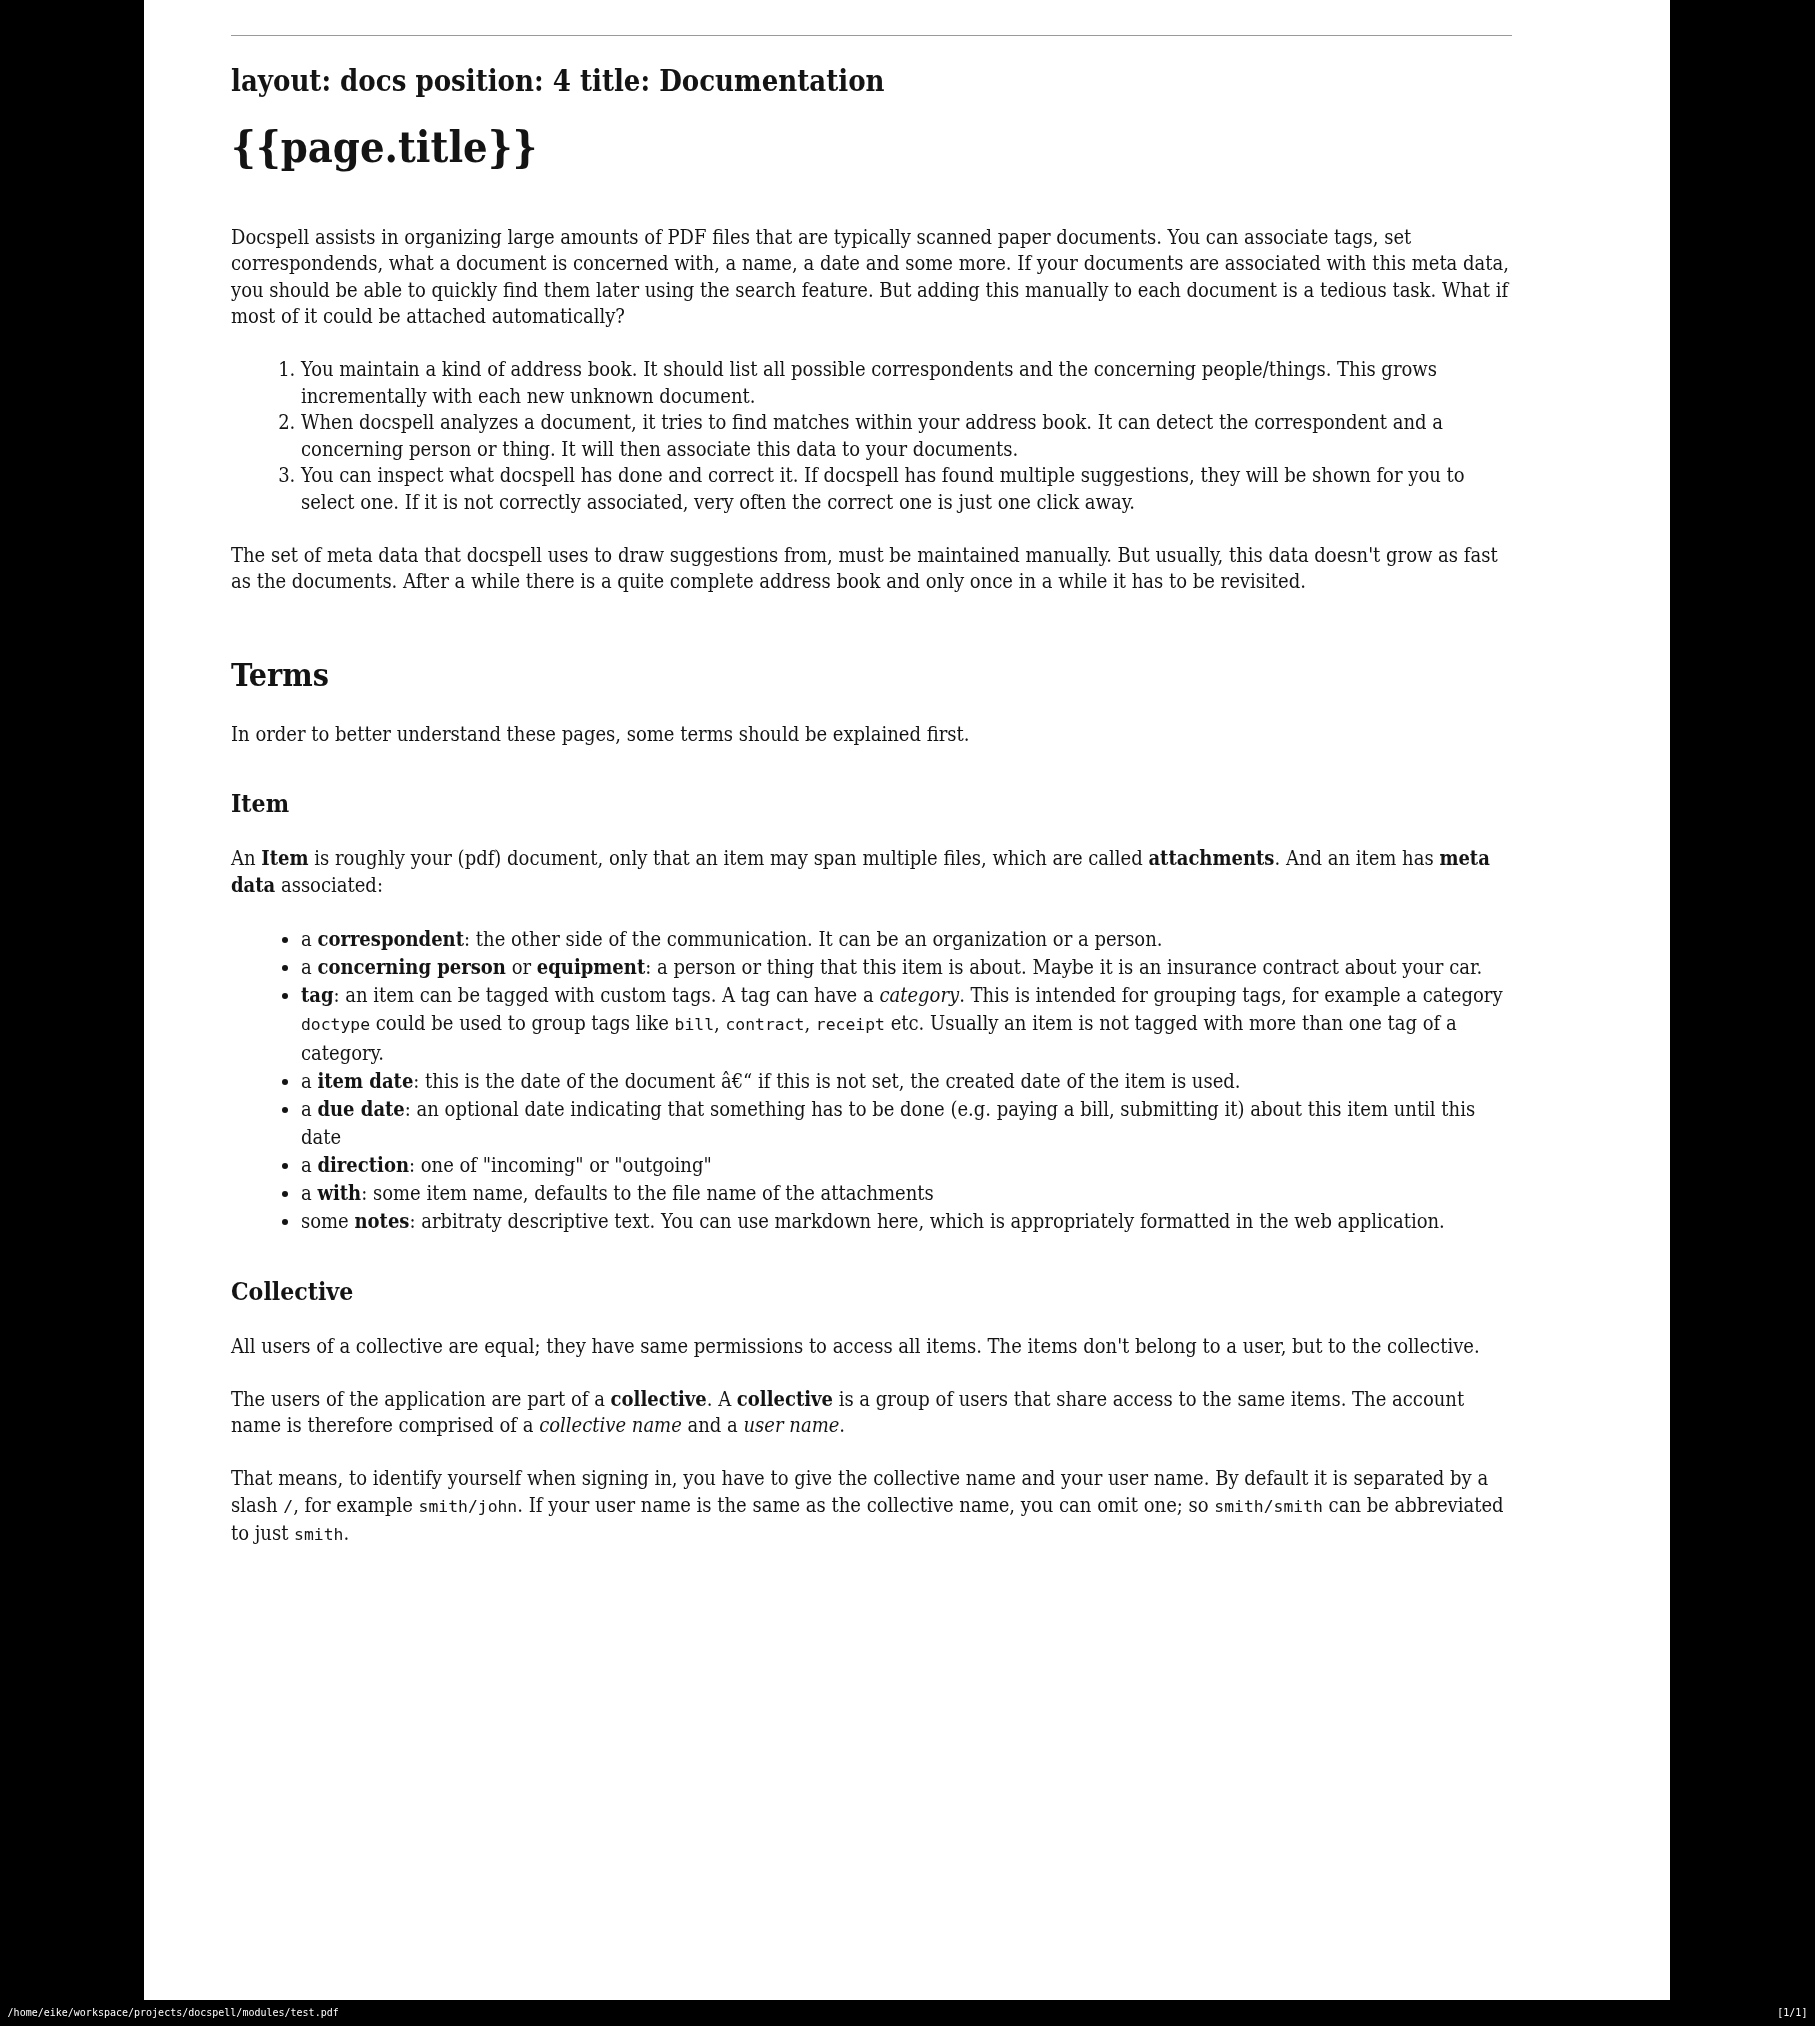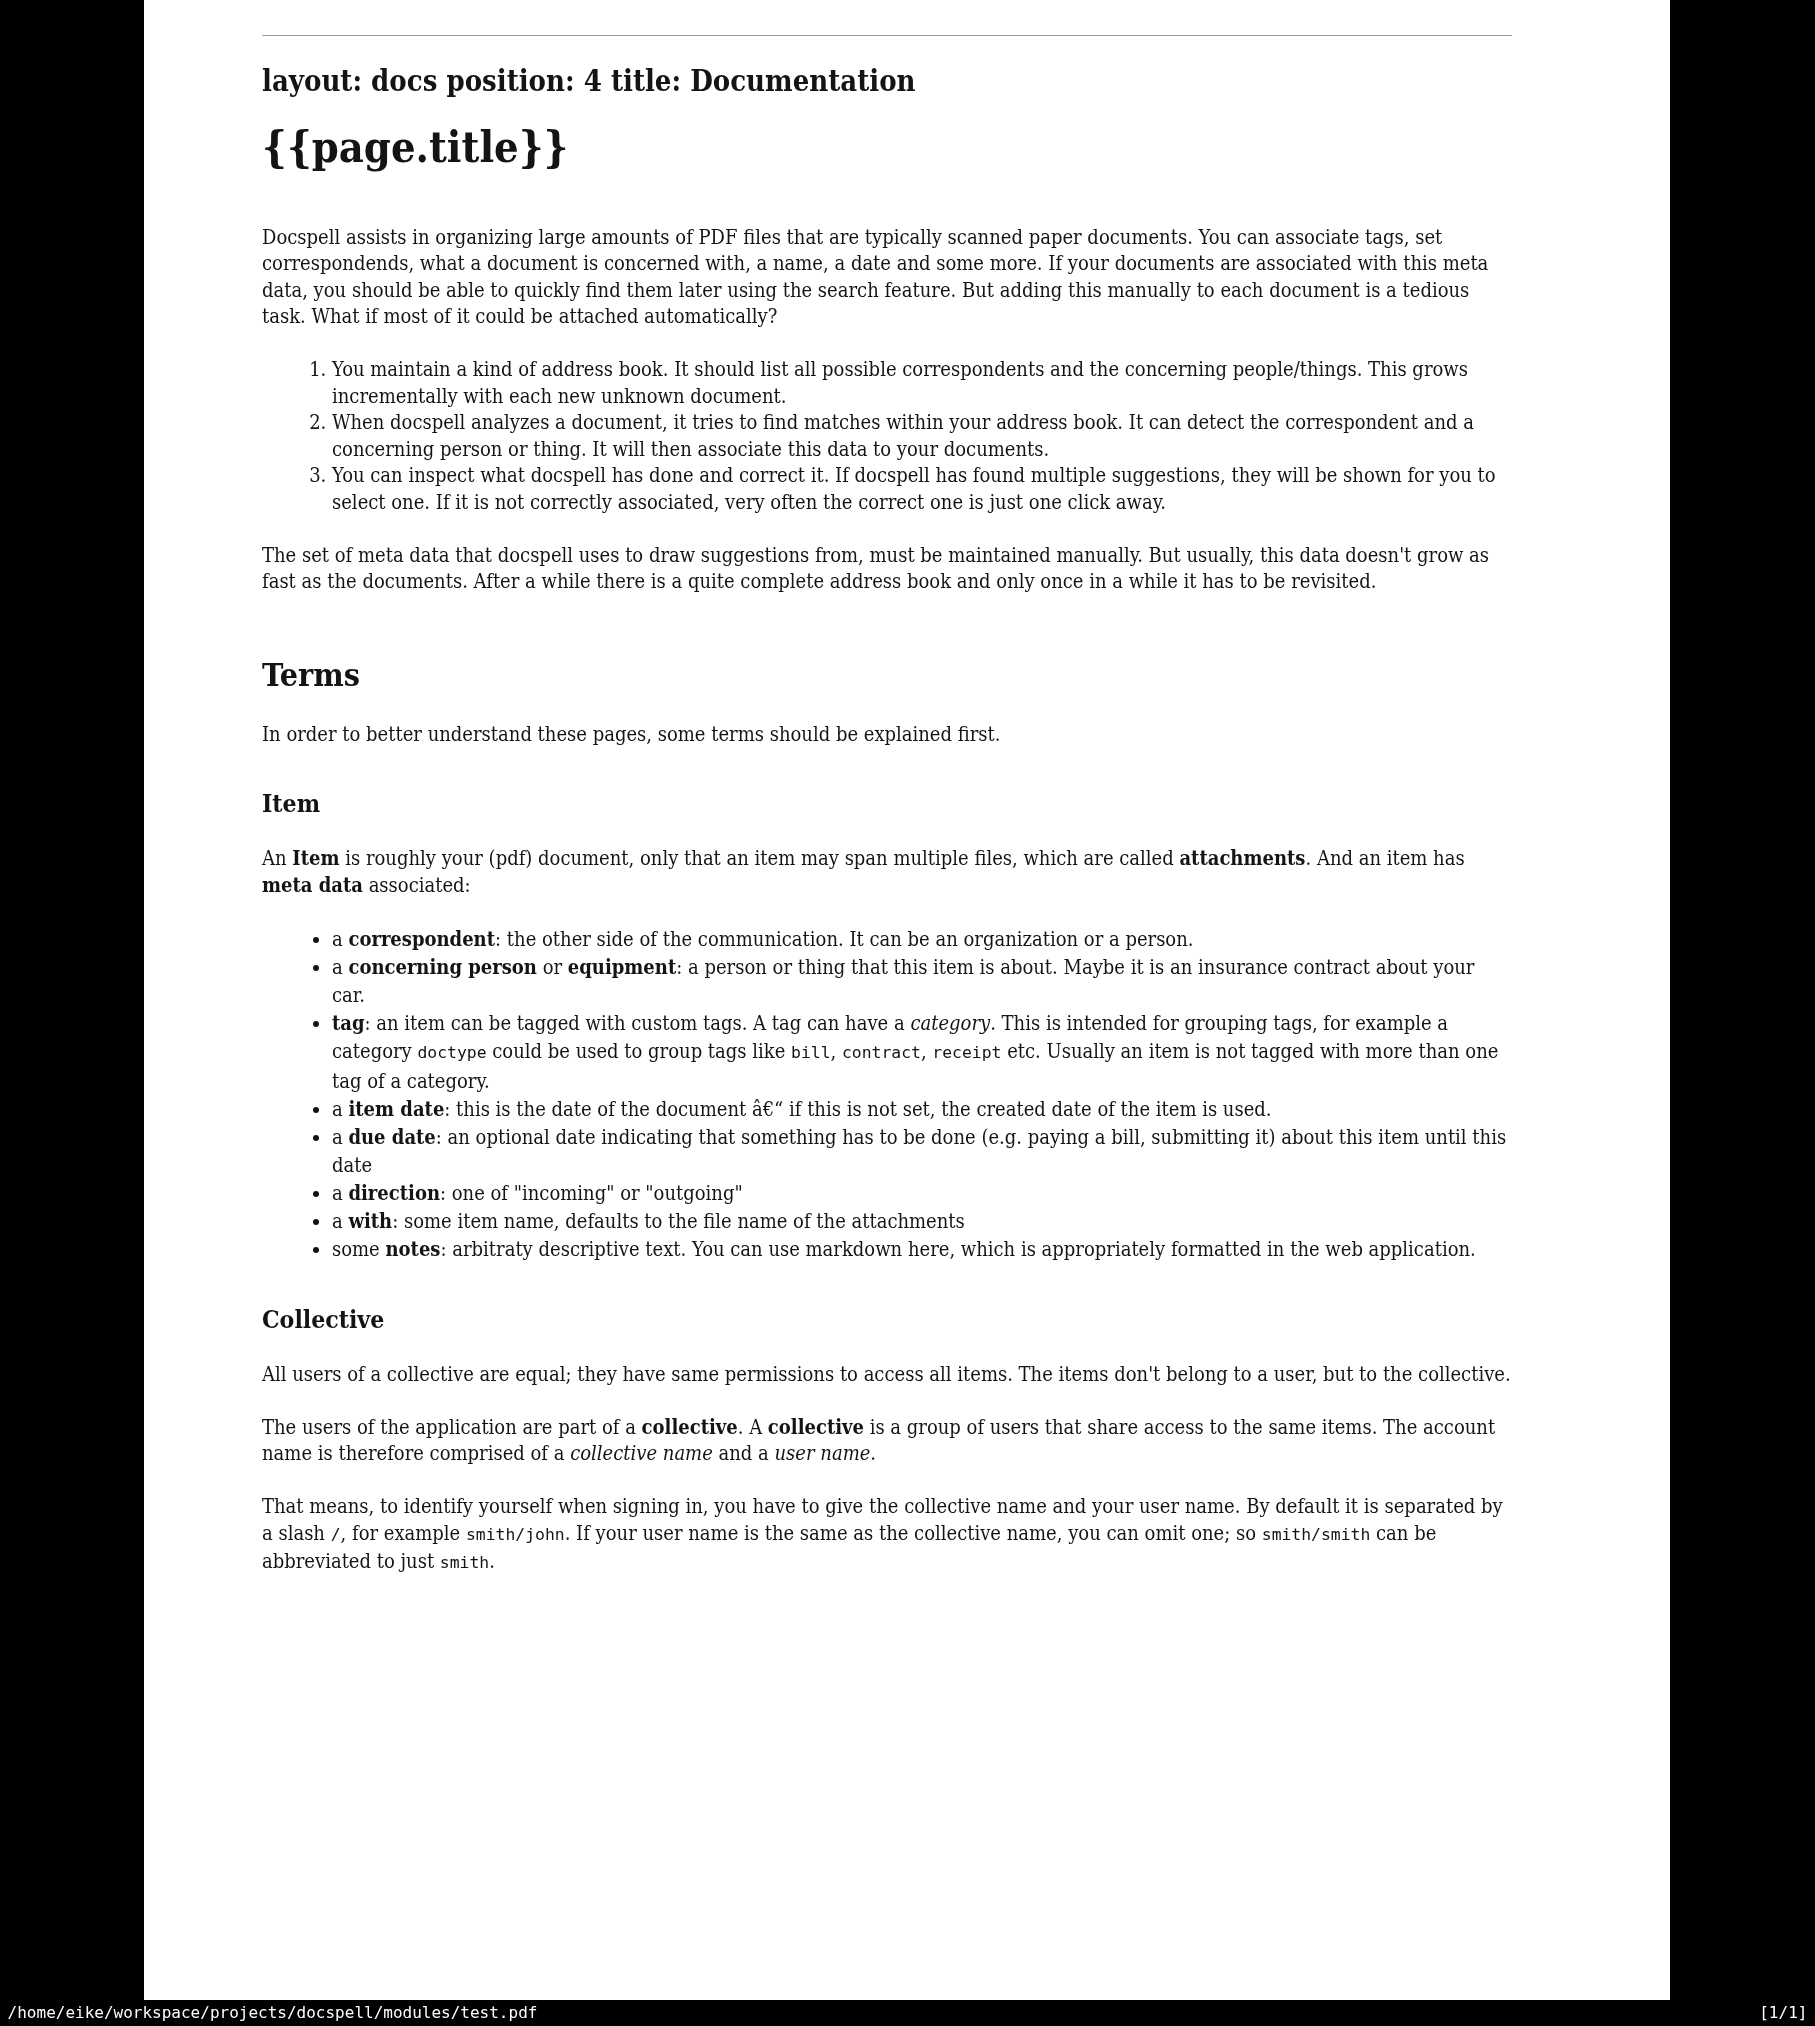--- a/index.html
+++ b/index.html
@@ -16,21 +16,21 @@
   .page {
     position: absolute;
     left: 144px;
     top: 0;
     width: 1526px;
     height: 2000px;
     background: #ffffff;
   }
   .content {
     box-sizing: border-box;
-    padding: 35px 158px 0 118px;
+    padding: 35px 158px 0 87px;
     color: #141414;
     font-family: "DejaVu Serif", serif;
     font-stretch: condensed;
     font-size: 20px;
     line-height: 26.5px;
     text-align: left;
   }
   hr.rule {
     border: none;
     border-top: 1.9px solid #9a9a9a;
@@ -79,21 +79,21 @@
   }
   .statusbar {
     position: absolute;
     left: 0;
     bottom: 0;
     width: 100%;
     height: 26.5px;
     background: #000000;
     color: #ffffff;
     font-family: "DejaVu Sans Mono", monospace;
-    font-size: 16px;
+    font-size: 10px;
     display: flex;
     justify-content: space-between;
     align-items: center;
     padding: 0 7.6px;
     box-sizing: border-box;
     white-space: nowrap;
   }
 </style>
 </head>
 <body>

